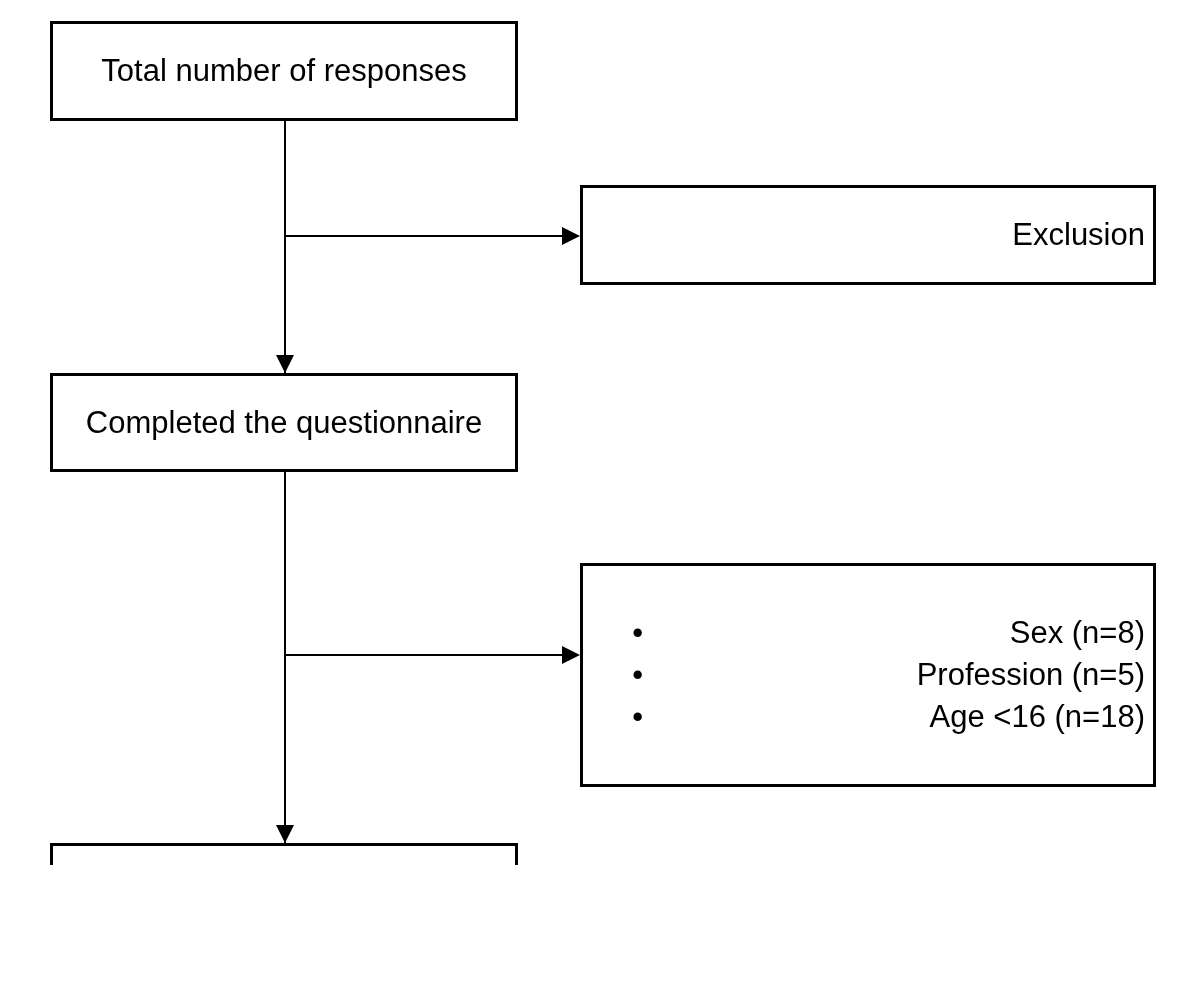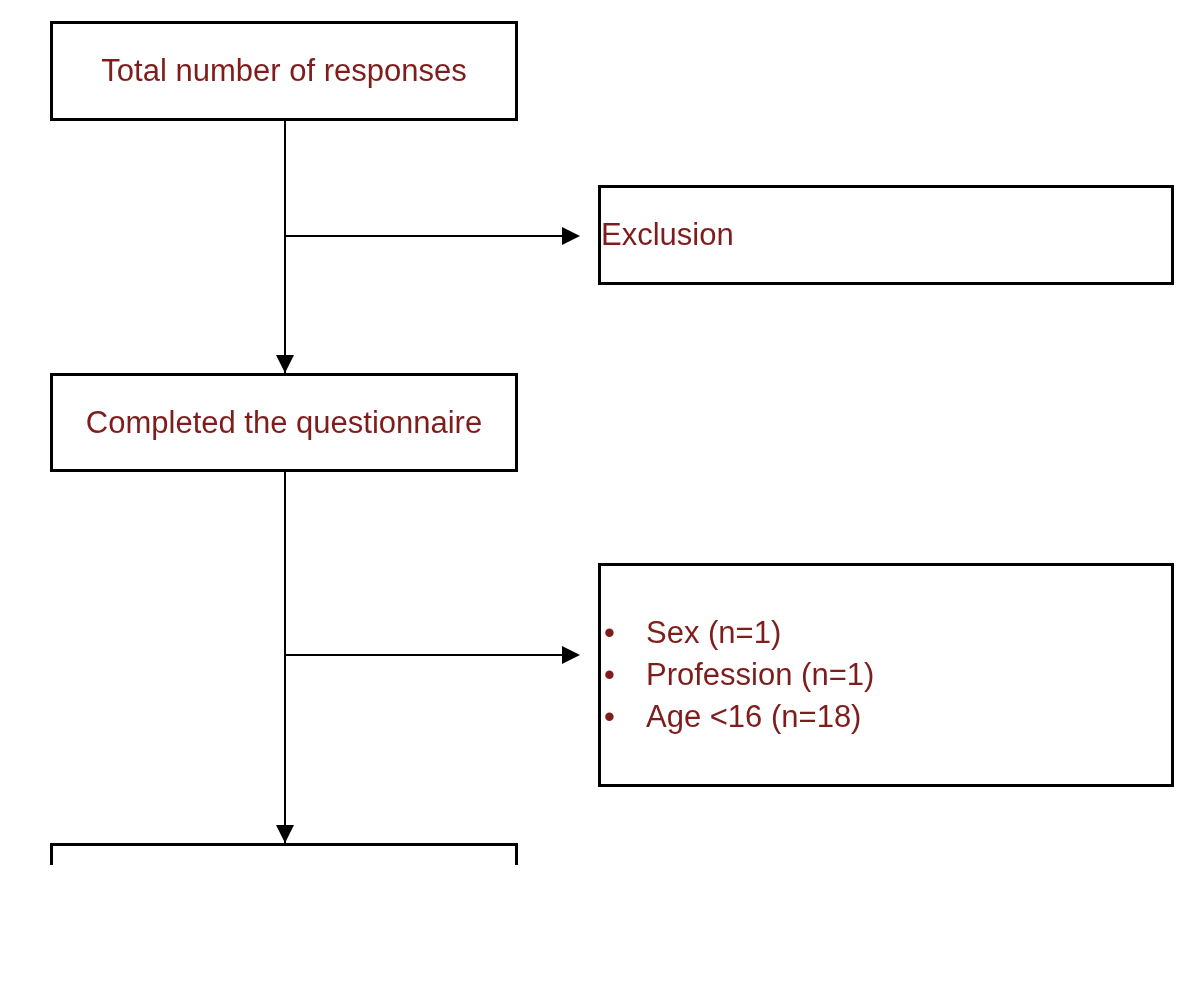--- a/index.html
+++ b/index.html
@@ -6,43 +6,43 @@
     margin: 0;
     padding: 0;
     background: #ffffff;
   }
   .canvas {
     position: relative;
     width: 1200px;
     height: 865px;
     background: #ffffff;
     font-family: "Liberation Sans", sans-serif;
-    color: #7f1d1d;
+    color: #000000;
     overflow: hidden;
   }
   .box {
     position: absolute;
     background: #ffffff;
     border: 3px solid #000000;
     box-sizing: border-box;
     display: flex;
     flex-direction: column;
     justify-content: center;
     font-size: 31px;
     line-height: 42px;
   }
   .box.center {
     align-items: center;
     text-align: center;
   }
   .box.left {
     align-items: stretch;
-    text-align: left;
+    text-align: right;
+    padding-left: 15px;
     padding-right: 8px;
-    margin-left: 18px;
   }
   #box-total     { left: 50px;  top: 21px;  width: 468px; height: 100px; }
   #box-exclusion { left: 580px; top: 185px; width: 576px; height: 100px; }
   #box-completed { left: 50px;  top: 373px; width: 468px; height: 99px; }
   #box-missing   { left: 580px; top: 563px; width: 576px; height: 224px; }
   #box-included  { left: 50px;  top: 843px; width: 468px; height: 99px; }
 
   .bullet-row {
     display: flex;
     flex-direction: row;
@@ -100,25 +100,25 @@
     <div>Exclusion</div>
   </div>
 
   <div class="box center" id="box-completed">
     <div>Completed the questionnaire</div>
   </div>
 
   <div class="box left" id="box-missing">
     <div class="bullet-row">
       <span class="bullet-marker">•</span>
-      <span class="bullet-text">Sex (n=1)</span>
+      <span class="bullet-text">Sex (n=8)</span>
     </div>
     <div class="bullet-row">
       <span class="bullet-marker">•</span>
-      <span class="bullet-text">Profession (n=1)</span>
+      <span class="bullet-text">Profession (n=5)</span>
     </div>
     <div class="bullet-row">
       <span class="bullet-marker">•</span>
       <span class="bullet-text">Age &lt;16 (n=18)</span>
     </div>
   </div>
 
   <div class="box center" id="box-included">
   </div>
 

